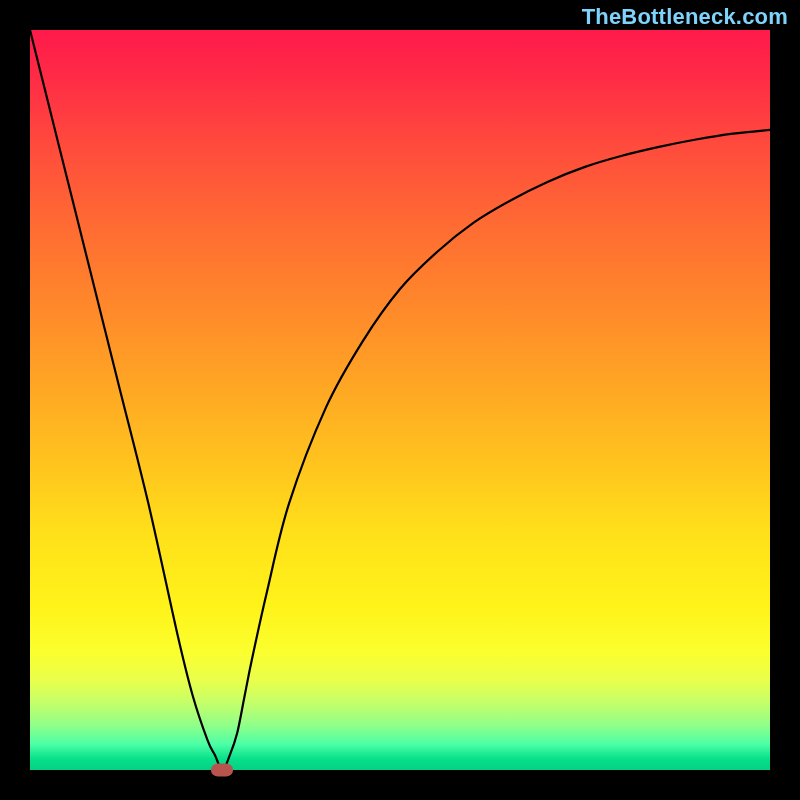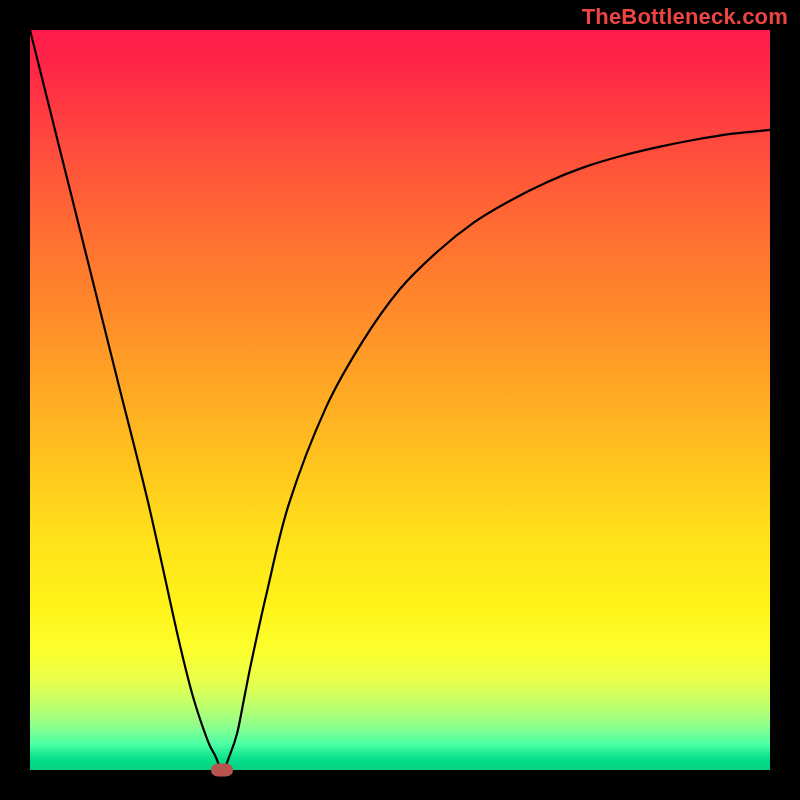--- a/index.html
+++ b/index.html
@@ -63,21 +63,21 @@
     width: 22px;
     height: 13px;
     background: #b7544e;
     border-radius: 7px / 6px;
     transform: translate(-50%, -50%);
   }
   .watermark {
     position: absolute;
     top: 4px;
     right: 12px;
-    color: #ef4444;
+    color: #7dd3fc;
     font-size: 22px;
     font-weight: 600;
     letter-spacing: 0.2px;
     user-select: none;
   }
 </style>
 </head>
 <body>
 
 <div class="frame">

